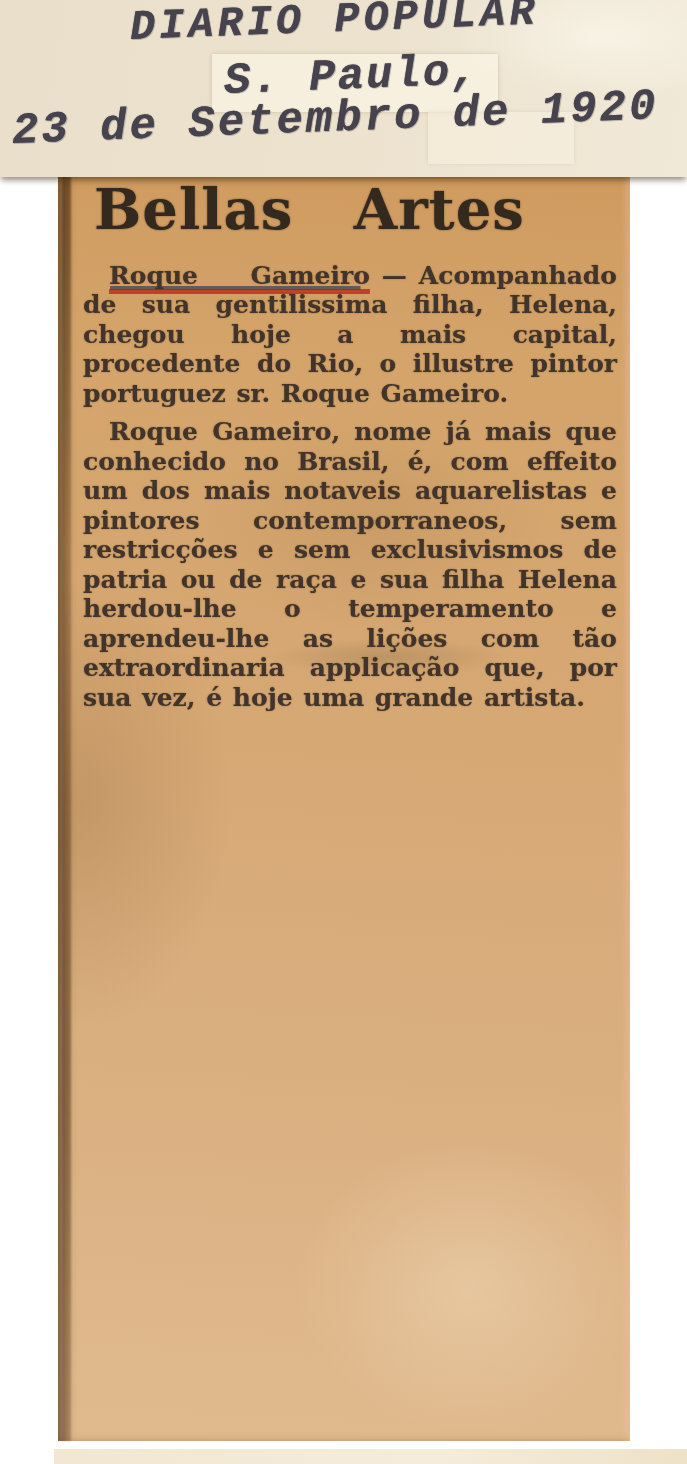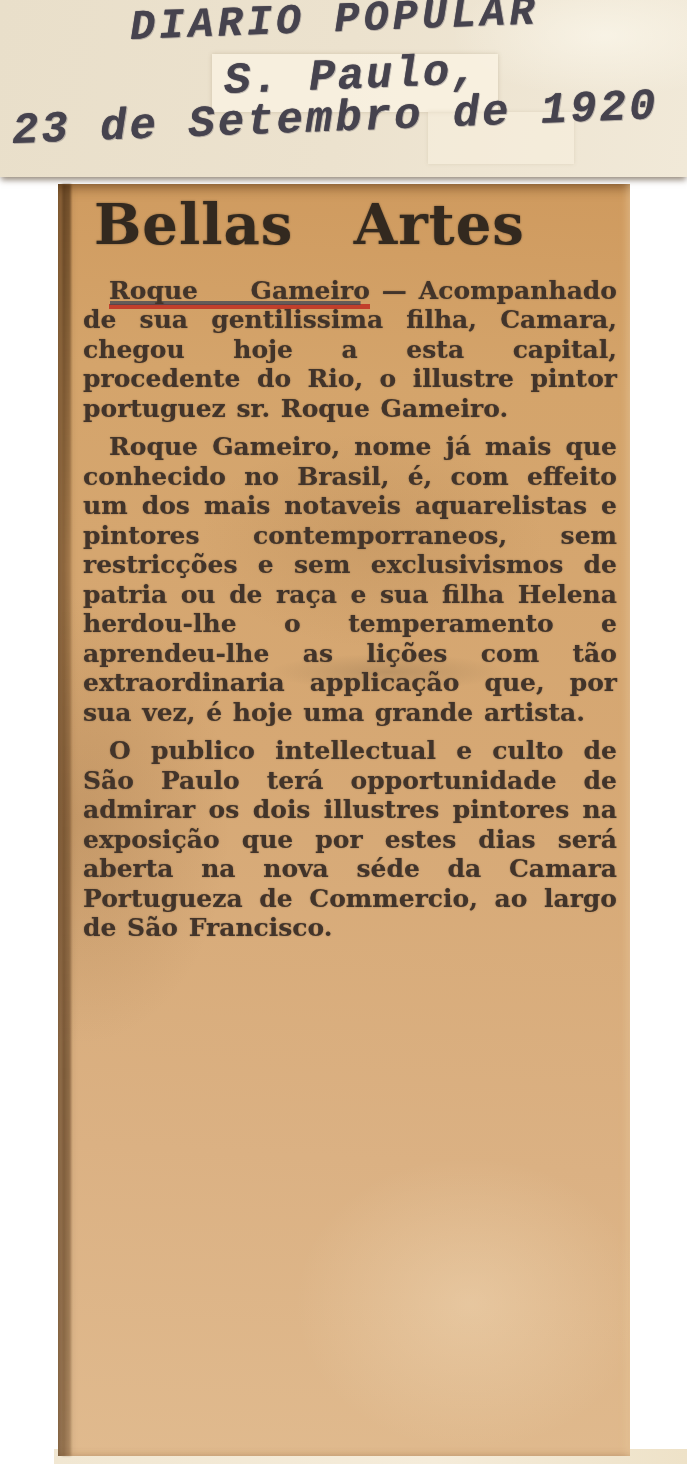--- a/index.html
+++ b/index.html
@@ -39,21 +39,21 @@
   .tl1 { left:130px; top:4px;   font-size:42px; letter-spacing:4px; }
   .tl2 { left:224px; top:56px;  font-size:44px; letter-spacing:2px; }
   .tl3 { left:12px;  top:106px; font-size:44px; letter-spacing:3px; }
   .corner-mark {
     position:absolute; left:0; top:0; width:16px; height:11px;
     background:#6e675e; border-radius:0 0 10px 2px; opacity:.75;
   }
 
   
   .clipping {
-    position:absolute; left:58px; top:184px; width:572px; height:1272px;
+    position:absolute; left:58px; top:169px; width:572px; height:1272px;
     background:
       radial-gradient(ellipse 170px 26px at 330px 488px, rgba(85,68,46,.20), transparent 70%),
       radial-gradient(ellipse 240px 150px at 55% 28%, rgba(128,86,42,.12), transparent 72%),
       radial-gradient(ellipse 250px 210px at 72% 88%, rgba(255,243,218,.28), transparent 70%),
       radial-gradient(ellipse 200px 300px at 4% 50%, rgba(110,70,30,.18), transparent 75%),
       linear-gradient(183deg, #cf9a5e 0%, #d4a46b 16%, #d6a874 45%, #dbb183 76%, #e0ba8e 100%);
     box-shadow:
       inset 16px 0 12px -10px rgba(61,35,12,.65),
       inset -8px 0 10px -7px rgba(236,206,160,.75),
       inset 0 14px 12px -10px rgba(82,48,16,.55),
@@ -110,19 +110,18 @@
   <div class="patch p2"></div>
   <div class="type-line tl1">DIARIO POPULAR</div>
   <div class="type-line tl2">S. Paulo,</div>
   <div class="type-line tl3">23 de Setembro de 1920</div>
 </div>
 <div class="corner-mark"></div>
 
 <div class="clipping">
   <h1 class="headline">Bellas Artes</h1>
   <div class="article">
-    <p><span class="lead-name">Roque Gameiro</span><span class="sep">—</span><span>Acompanhado de sua gentilissima filha, Camara, chegou hoje a esta capital, procedente do Rio, o illustre pintor portuguez sr. Roque Gameiro.</span></p>
+    <p><span class="lead-name">Roque Gameiro</span><span class="sep">—</span><span>Acompanhado de sua gentilissima filha, Helena, chegou hoje a mais capital, procedente do Rio, o illustre pintor portuguez sr. Roque Gameiro.</span></p>
     <p>Roque Gameiro, nome já mais que conhecido no Brasil, é, com effeito um dos mais notaveis aquarelistas e pintores contemporraneos, sem restricções e sem exclusivismos de patria ou de raça e sua filha Helena herdou-lhe o temperamento e aprendeu-lhe as lições com tão extraordinaria applicação que, por sua vez, é hoje uma grande artista.</p>
-    <p>O publico intellectual e culto de São Paulo terá opportunidade de admirar os dois illustres pintores na exposição que por estes dias será aberta na nova séde da Camara Portugueza de Commercio, ao largo de São Francisco.</p>
   </div>
 </div>
 
 <div class="bottom-paper"></div>
 
 </body></html>

